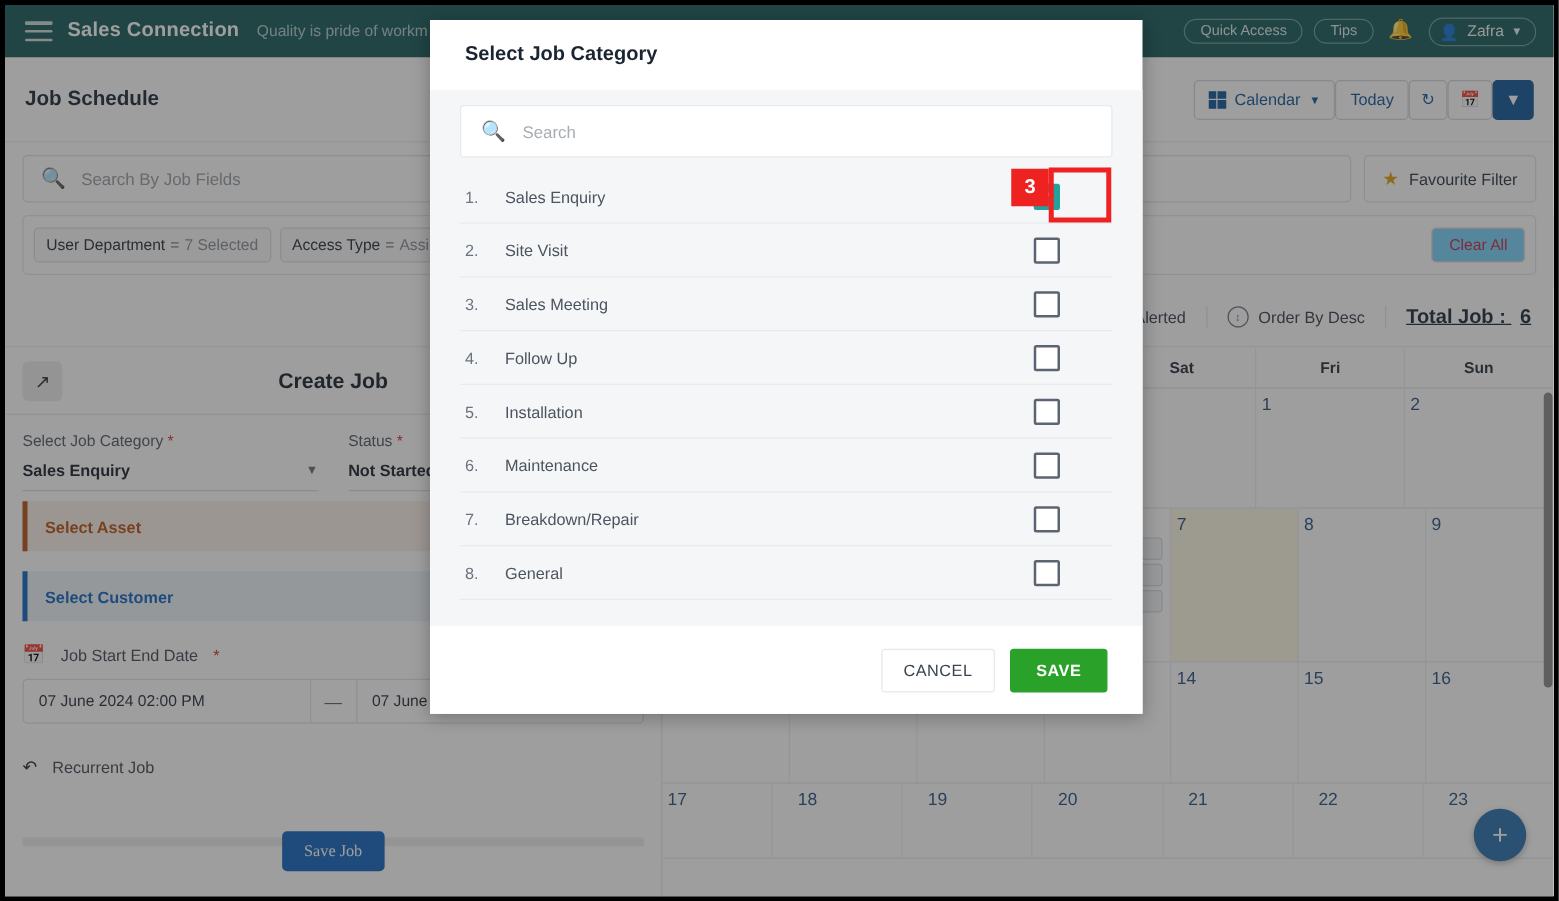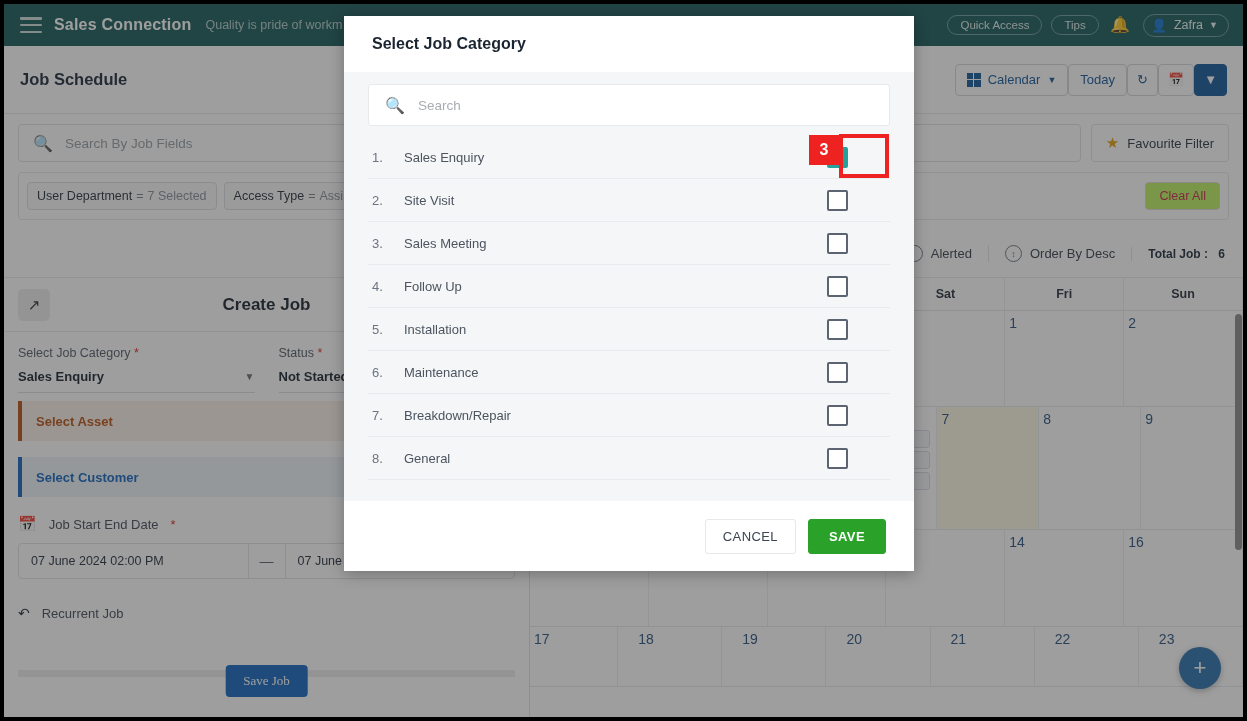--- a/index.html
+++ b/index.html
@@ -93,35 +93,35 @@
     display: flex; align-items: center; padding: 0 8px; gap: 7px;
   }
   .chip {
     border: 1px solid #dcdfe3; border-radius: 4px; background: #fafafa;
     height: 28px; display: flex; align-items: center; padding: 0 9px;
     font-size: 12.5px; color: #2b3440; white-space: nowrap; overflow: hidden;
   }
   .chip .eq { color: #7b828b; margin: 0 4px; }
   .chip .val { color: #8a9099; }
   .clearall {
-    margin-left: auto; border: 1px solid #e6d2d6; border-radius: 4px; background: #bef264;
+    margin-left: auto; border: 1px solid #e6d2d6; border-radius: 4px; background: #7dd3fc;
     height: 28px; display: flex; align-items: center; padding: 0 13px;
     font-size: 12.5px; color: #c4314b; white-space: nowrap;
   }
 
   
   .statsrow {
     position: absolute; top: 226px; left: 0; right: 0; height: 48px;
     background: #fff; display: flex; align-items: center; justify-content: flex-end;
     padding: 0 18px; gap: 0; border-bottom: 1px solid #ececec;
   }
   .stat { display: flex; align-items: center; gap: 8px; font-size: 13px; color: #3b4450; padding: 0 16px; }
   .stat + .stat { border-left: 1px solid #e6e6e6; }
   .ring { width: 17px; height: 17px; border: 1.6px solid #707a86; border-radius: 50%; display:flex;align-items:center;justify-content:center;font-size:9px;color:#707a86;}
-  .totaljob { font-size: 12px; color: #1f2d3d; font-weight: bold; padding-left: 16px; border-left: 1px solid #e6e6e6; }
+  .totaljob { font-size: 16px; color: #1f2d3d; font-weight: bold; padding-left: 16px; border-left: 1px solid #e6e6e6; text-decoration: underline; }
   .totaljob .n { margin-left: 7px; }
 
   
   .createpanel {
     position: absolute; top: 274px; left: 0; width: 526px; bottom: 0;
     background: #fff; border-right: 1px solid #e2e2e2;
   }
   .cp-head {
     height: 54px; display: flex; align-items: center; padding: 0 14px;
     border-bottom: 1px solid #ececec; position: relative;
@@ -454,20 +454,23 @@
             <div class="cal-cell">
               <div class="dn">12</div>
             </div>
             <div class="cal-cell">
               <div class="dn">13</div>
             </div>
             <div class="cal-cell">
               <div class="dn">14</div>
             </div>
             <div class="cal-cell">
+              <div class="dn">15</div>
+            </div>
+            <div class="cal-cell">
               <div class="dn">16</div>
             </div>
           </div>
           <div class="cal-row" style="height: 60px; gap: 16px;">
             <div class="cal-cell">
               <div class="dn">17</div>
             </div>
             <div class="cal-cell">
               <div class="dn">18</div>
             </div>

